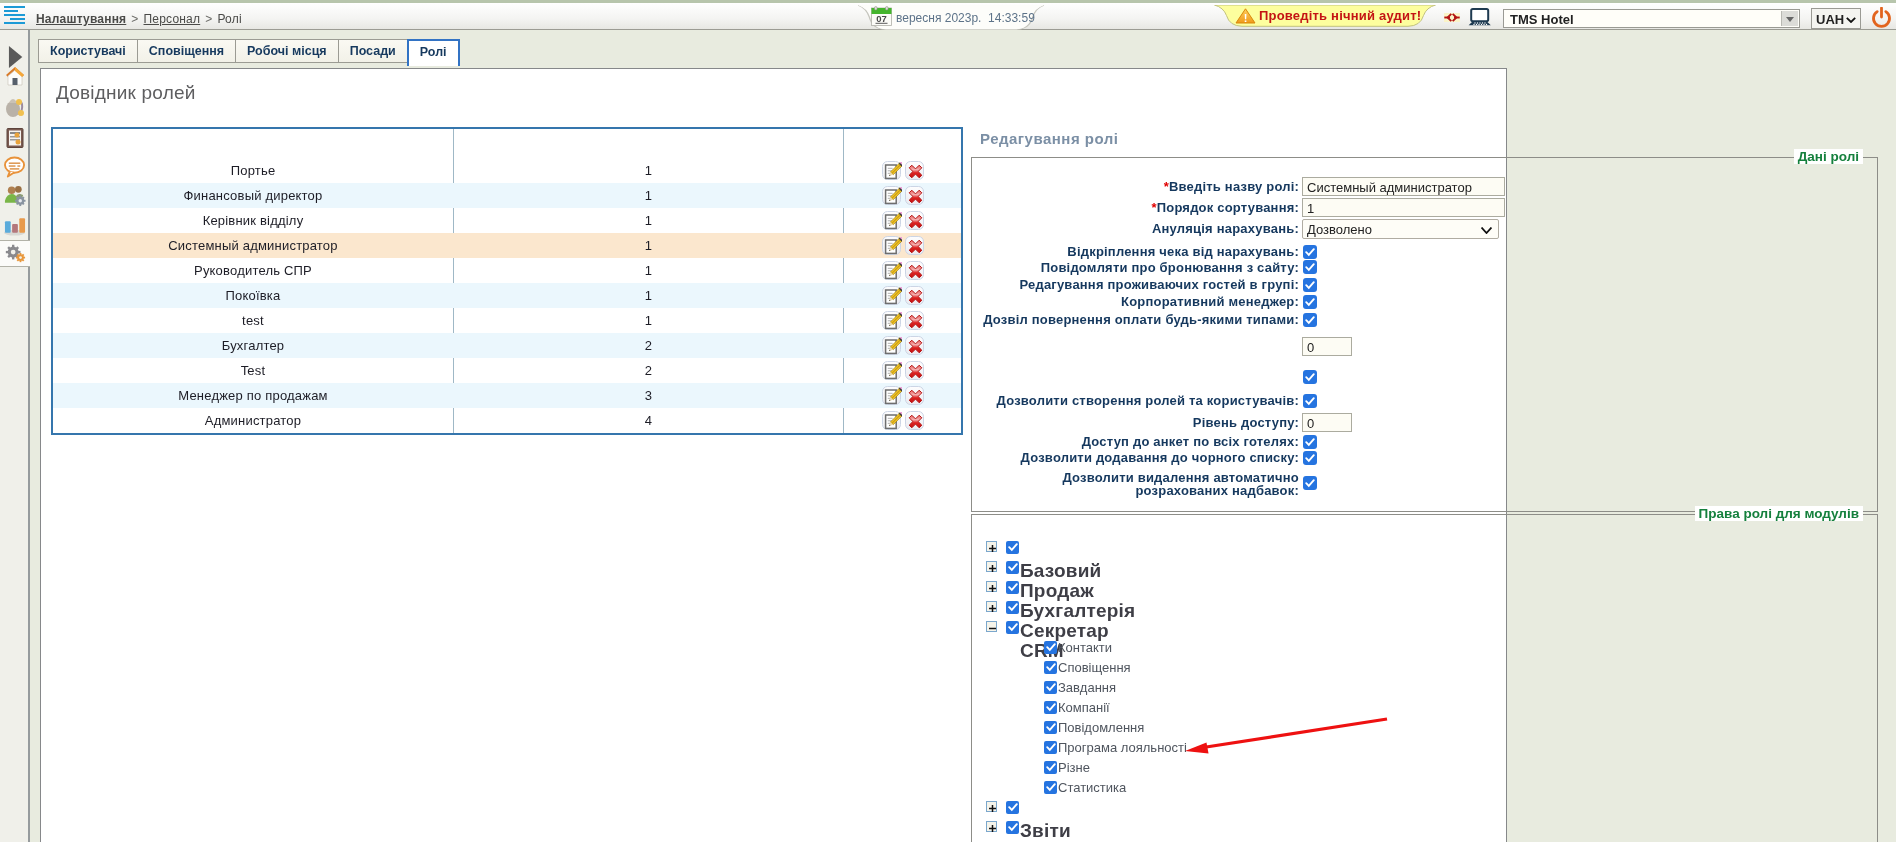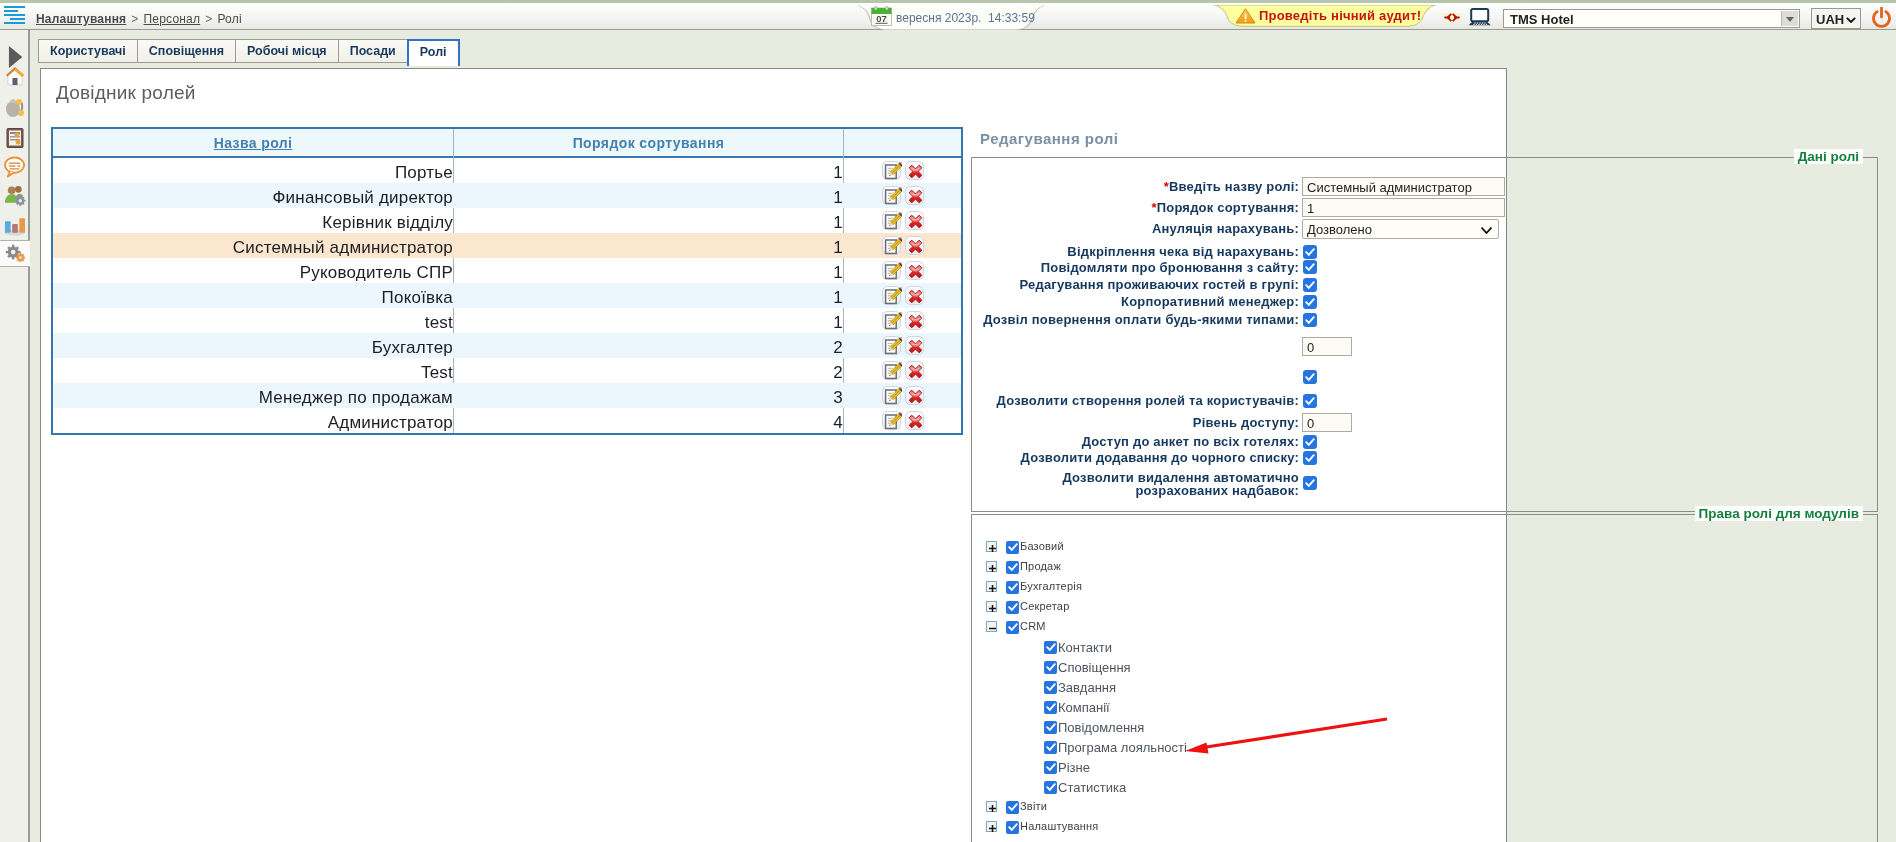--- a/index.html
+++ b/index.html
@@ -70,21 +70,21 @@
 .rt-c1 { position:absolute; left:0; width:400px; }
 .rt-c2 { position:absolute; left:401px; width:389px; }
 .rt-v1 { position:absolute; left:400px; top:0; bottom:0; width:1px; background:#9fb8c6; }
 .rt-v2 { position:absolute; left:790px; top:0; bottom:0; width:1px; background:#9fb8c6; }
 .rt-head .rt-c1 { top:6px; text-align:center; }
 .rt-head .rt-c1 span { color:#4681ad; font-weight:bold; font-size:14px; text-decoration:underline; letter-spacing:0.4px; }
 .rt-head .rt-c2 { top:6px; text-align:center; color:#4681ad; font-weight:bold; font-size:14px; letter-spacing:0.4px; }
 .rt-row { position:absolute; left:0; width:908px; height:25px; }
 .rt-row.alt { background:#ebf7fd; }
 .rt-row.sel { background:#fbe7ce; }
-.rt-row .rt-c1, .rt-row .rt-c2 { top:5px; text-align:right; color:#1d1d26; font-size:17px; letter-spacing:0.2px; }
+.rt-row .rt-c1, .rt-row .rt-c2 { top:5px; text-align:center; color:#1d1d26; font-size:13px; letter-spacing:0.2px; }
 .icobtn { position:absolute; top:2.5px; width:19px; height:19px; border:1px solid #ccd5e5;
   border-radius:5.5px; background:linear-gradient(#fdfdfe,#ebebf0); }
 
 
 .h2edit { position:absolute; left:939px; top:61px; font-size:15px; font-weight:bold; color:#7b8fa5; letter-spacing:0.5px; }
 fieldset { position:absolute; border:1px solid #8d8d88; }
 .fs1 { left:930px; top:88px; width:907px; height:355px; }
 .fs2 { left:930px; top:445px; width:907px; height:333px; }
 legend { position:absolute; font-weight:bold; font-size:13.5px; color:#15803d; background:#ffffff;
   padding:0 4px; white-space:nowrap; }
@@ -96,21 +96,21 @@
   font-size:13px; color:#222; padding:2px 0 0 4px; }
 .fselect { position:absolute; height:20px; background:#fefdf7; border:1px solid #b0aca2; border-radius:2px;
   font-size:13px; color:#222; padding:2px 0 0 4px; }
 .cbx { position:absolute; width:14px; height:14px; background:#2574e0; border-radius:3px; }
 .cbx svg { position:absolute; left:1px; top:1px; }
 
 
 .texp { position:absolute; width:11px; height:11px; border:1px solid #7ba7cc; background:#f6f4ea; }
 .tcb { position:absolute; width:13px; height:13px; background:#2574e0; border-radius:2px; }
 .tcb svg { position:absolute; left:0.5px; top:0.5px; }
-.tlabel-b { position:absolute; font-weight:normal; color:#3e3e46; font-size:11px; letter-spacing:0.2px; }
+.tlabel-b { position:absolute; font-weight:bold; color:#3e3e46; font-size:19px; letter-spacing:0.2px;margin-top:20px; }
 .tlabel-n { position:absolute; color:#4f555e; font-size:13px; }
 </style>
 </head>
 <body>
 <div class="topstrip"></div>
 <div class="header">
   <div class="burger">
     <div style="left:0;top:0;width:21px"></div>
     <div style="left:0;top:4px;width:14px"></div>
     <div style="left:0;top:8px;width:21px"></div>
@@ -276,24 +276,20 @@
   <div class="tab">Сповіщення</div>
   <div class="tab">Робочі місця</div>
   <div class="tab">Посади</div>
   <div class="tab active">Ролі</div>
 </div>
 
 <div class="panel">
   <div class="h1">Довідник ролей</div>
 
   <div class="roletbl">
-      <div class="rt-head">
-        <div class="rt-c1"><span>Назва ролі</span></div>
-        <div class="rt-c2">Порядок сортування</div>
-      </div>
 <div class="rt-v1"></div>
       <div class="rt-v2"></div>
 <div class="rt-row" style="top:29px">
         <div class="rt-c1">Портье</div>
         <div class="rt-c2">1</div>
         <div class="icobtn" style="left:829px">
           <svg width="19" height="19" viewBox="0 0 19 19" style="position:absolute;left:0px;top:0px">
 <rect x="2.6" y="3" width="10.6" height="13.4" fill="#ffffff" stroke="#6e6e6e" stroke-width="1.5"></rect>
 <line x1="4.8" y1="6.3" x2="9.6" y2="6.3" stroke="#a8a8a8" stroke-width="0.9"></line>
 <line x1="4.8" y1="8.8" x2="9" y2="8.8" stroke="#a8a8a8" stroke-width="0.9"></line>

